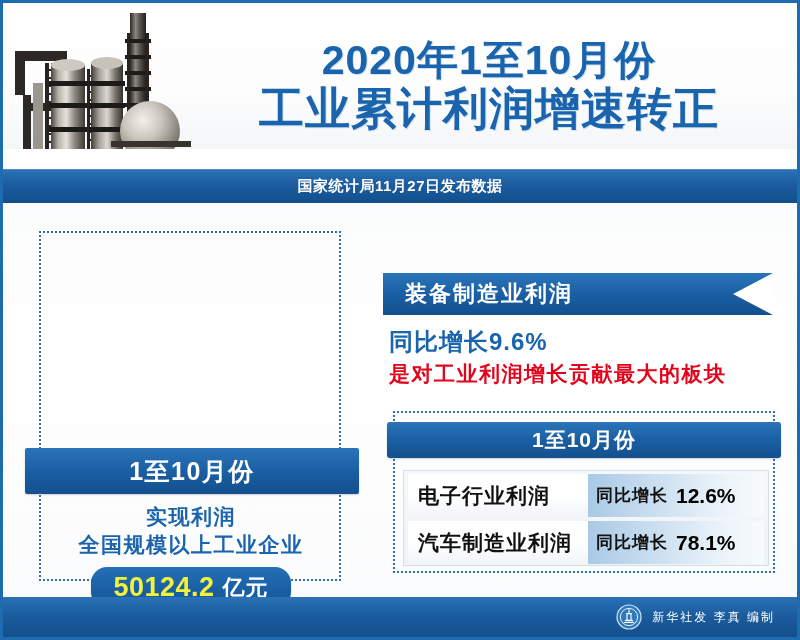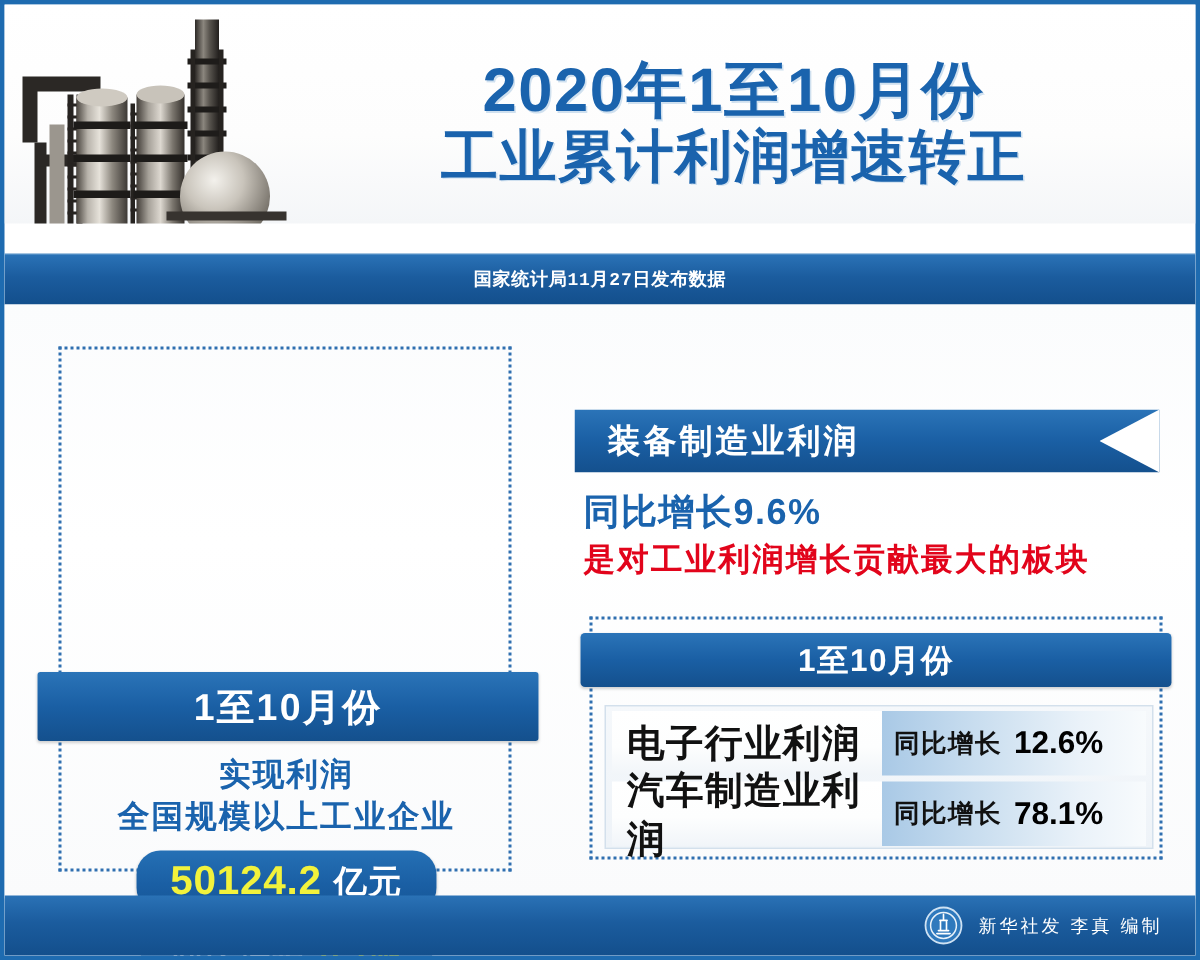--- a/index.html
+++ b/index.html
@@ -30,35 +30,35 @@
   }
   .title-line {
     color: #1a63ad;
     font-weight: 900;
     letter-spacing: 1px;
     line-height: 1.06;
     text-shadow: 1px 1px 0 #cfe0ef;
     white-space: nowrap;
   }
   .title-line.l1 { font-size: 41px; }
-  .title-line.l2 { font-size: 38px; margin-top: 3px; }
+  .title-line.l2 { font-size: 45px; margin-top: 3px; }
 
   
   .refinery { position: absolute; left: 0; top: 0; width: 200px; height: 166px; }
 
   
   .subbar {
     position: absolute; left: 0; top: 166px;
     width: 794px; height: 34px;
     background: linear-gradient(180deg,#2a72b6 0%,#1b5c9e 45%,#134f8c 100%);
     display: flex; align-items: center; justify-content: center;
     border-top: 1px solid #4e8cc4;
   }
   .subbar span {
-    color: #ffffff; font-size: 12px; font-weight: 700; letter-spacing: .5px; font-family: Liberation Mono, monospace;
+    color: #ffffff; font-size: 15px; font-weight: 700; letter-spacing: .5px;
   }
 
   
   .body-area {
     position: absolute; left: 0; top: 200px;
     width: 794px; height: 396px;
     background: linear-gradient(180deg,#fbfcfd 0%,#ffffff 40%,#fafbfc 100%);
   }
 
   
@@ -160,21 +160,21 @@
     border: 1px solid #d3e0ec;
     padding: 3px 4px;
   }
   .trow { display: flex; height: 43px; margin-bottom: 4px; }
   .trow:last-child { margin-bottom: 0; }
   .tcell-l {
     flex: 0 0 180px;
     background: linear-gradient(180deg,#ffffff 0%,#fdfefe 55%,#f1f5f9 100%);
     display:flex; align-items:center; padding-left: 10px;
   }
-  .tcell-l span { color:#111; font-size: 25px; font-weight: 800; letter-spacing: 1px; }
+  .tcell-l span { color:#111; font-size: 21px; font-weight: 800; letter-spacing: 1px; }
   .tcell-r {
     flex: 1;
     background: linear-gradient(90deg,#a9c9e6 0%,#c8ddef 35%,#eaf2f9 75%,#f8fbfd 100%);
     display:flex; align-items:center; justify-content: flex-start; padding-left: 8px;
   }
   .tcell-r .lbl { color:#111; font-size: 17px; font-weight: 700; letter-spacing: 1px; }
   .tcell-r .val { color:#000; font-size: 21px; font-weight: 900; margin-left: 8px; }
 
   
   .footer {

